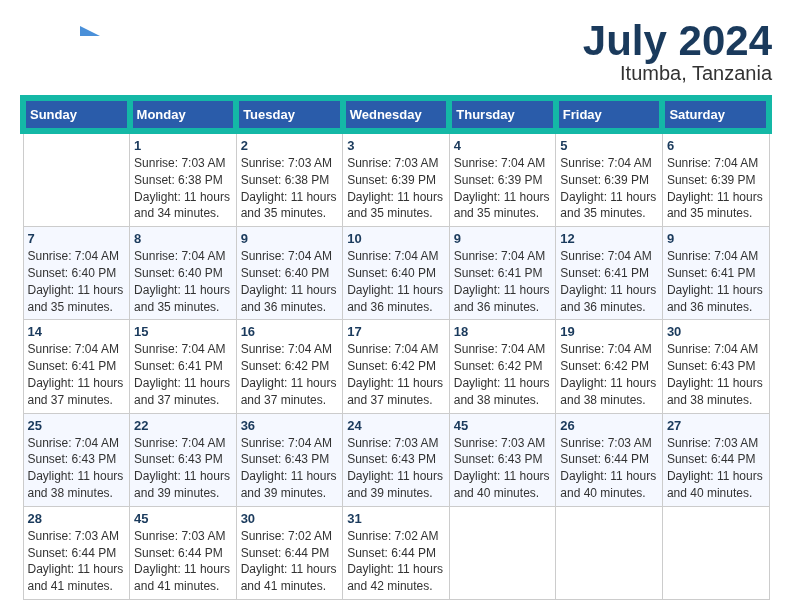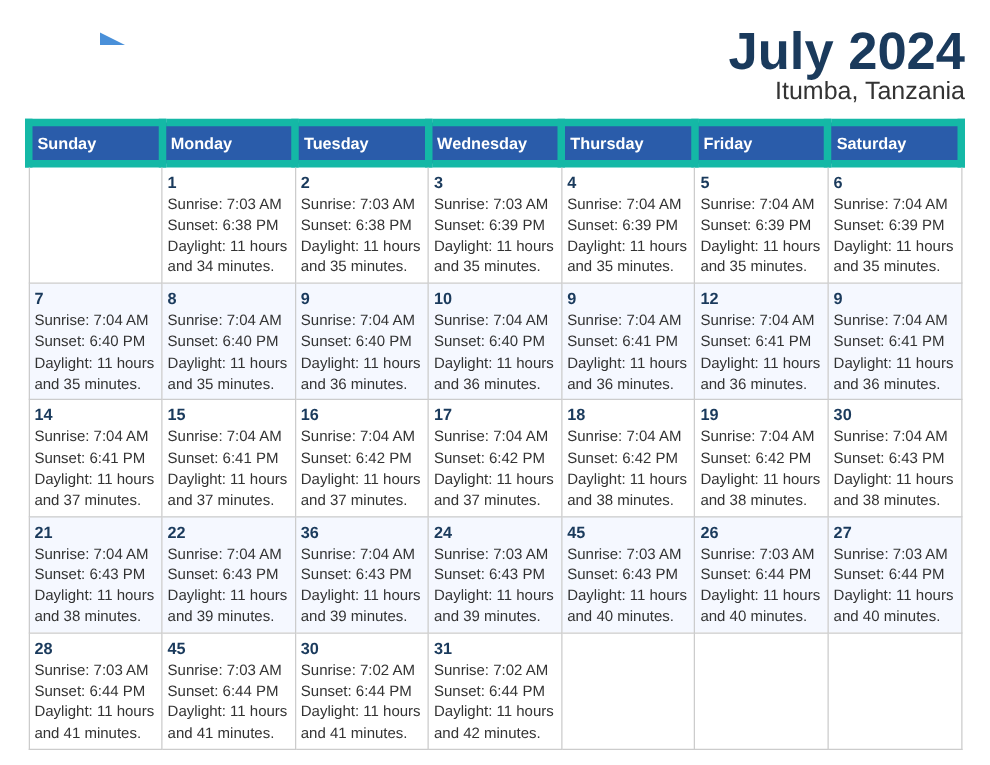--- a/index.html
+++ b/index.html
@@ -195,21 +195,21 @@
           <div class="day-number">19</div>
           <div class="day-detail">Sunrise: 7:04 AM<br>Sunset: 6:42 PM<br>Daylight: 11 hours and 38 minutes.</div>
         </td>
         <td>
           <div class="day-number">30</div>
           <div class="day-detail">Sunrise: 7:04 AM<br>Sunset: 6:43 PM<br>Daylight: 11 hours and 38 minutes.</div>
         </td>
       </tr>
       <tr>
         <td>
-          <div class="day-number">21</div>
+          <div class="day-number">25</div>
           <div class="day-detail">Sunrise: 7:04 AM<br>Sunset: 6:43 PM<br>Daylight: 11 hours and 38 minutes.</div>
         </td>
         <td>
           <div class="day-number">22</div>
           <div class="day-detail">Sunrise: 7:04 AM<br>Sunset: 6:43 PM<br>Daylight: 11 hours and 39 minutes.</div>
         </td>
         <td>
           <div class="day-number">36</div>
           <div class="day-detail">Sunrise: 7:04 AM<br>Sunset: 6:43 PM<br>Daylight: 11 hours and 39 minutes.</div>
         </td>

